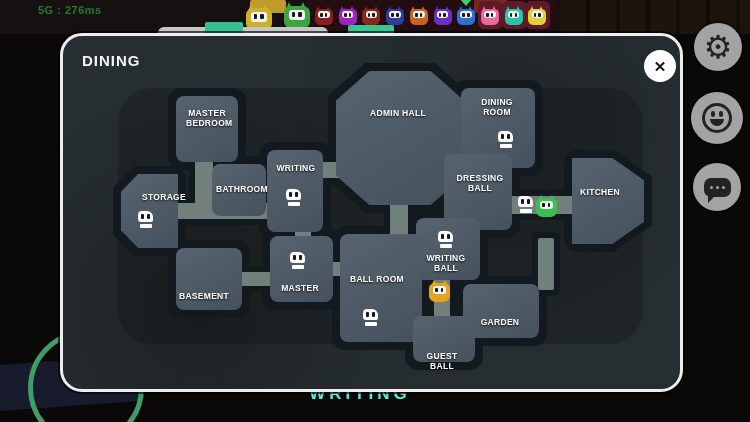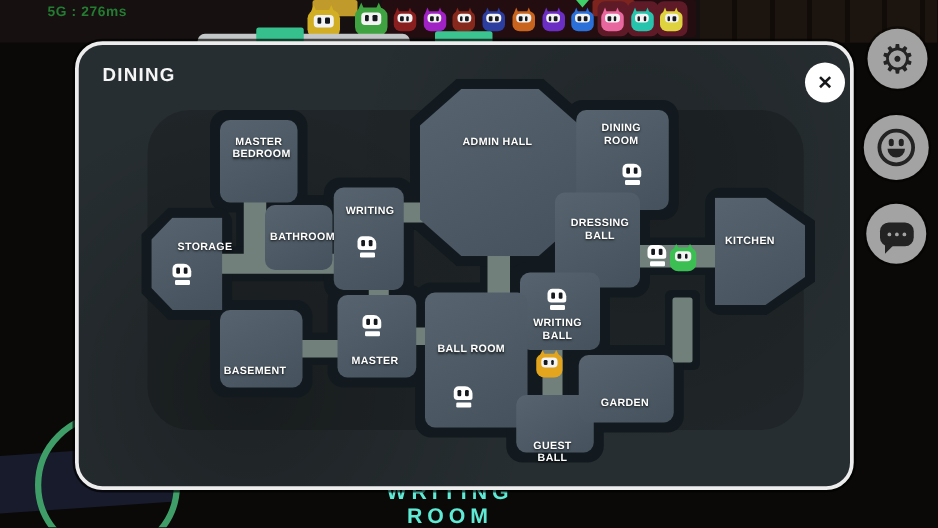--- a/index.html
+++ b/index.html
@@ -181,21 +181,20 @@
     </div>
 
   <div class="taskbar"></div>
   <div class="teal-a"></div>
   <div class="teal-b"></div>
 
   <div class="ring"></div>
 
   <div class="loc">
     <div>WRITING</div>
-    <div>ROOM</div>
   </div>
 
   <div class="panel">
     <div class="panel-title">DINING</div>
     <div class="close">
       <span>✕</span>
     </div>
   </div>
 
   <div id="mapLayer">

